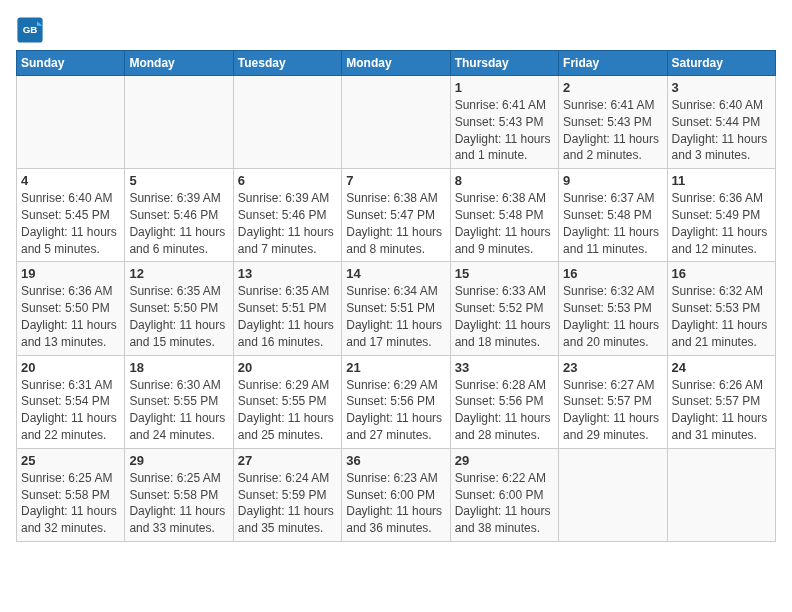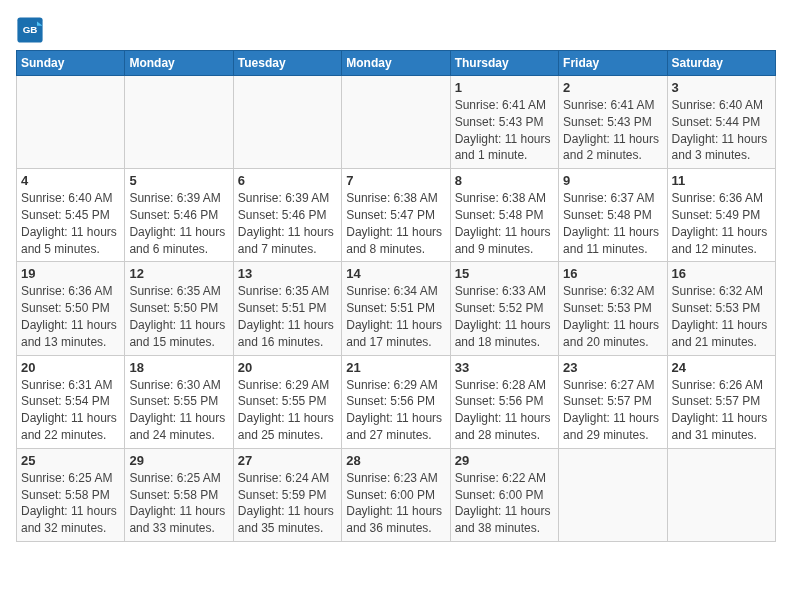--- a/index.html
+++ b/index.html
@@ -238,21 +238,21 @@
         </td>
         <td>
           <span class="day-number">29</span>
           <div class="day-info">Sunrise: 6:25 AM<br>Sunset: 5:58 PM<br>Daylight: 11 hours and 33 minutes.</div>
         </td>
         <td>
           <span class="day-number">27</span>
           <div class="day-info">Sunrise: 6:24 AM<br>Sunset: 5:59 PM<br>Daylight: 11 hours and 35 minutes.</div>
         </td>
         <td>
-          <span class="day-number">28</span>
+          <span class="day-number">36</span>
           <div class="day-info">Sunrise: 6:23 AM<br>Sunset: 6:00 PM<br>Daylight: 11 hours and 36 minutes.</div>
         </td>
         <td>
           <span class="day-number">29</span>
           <div class="day-info">Sunrise: 6:22 AM<br>Sunset: 6:00 PM<br>Daylight: 11 hours and 38 minutes.</div>
         </td>
         <td></td>
         <td></td>
       </tr>
     </tbody>

